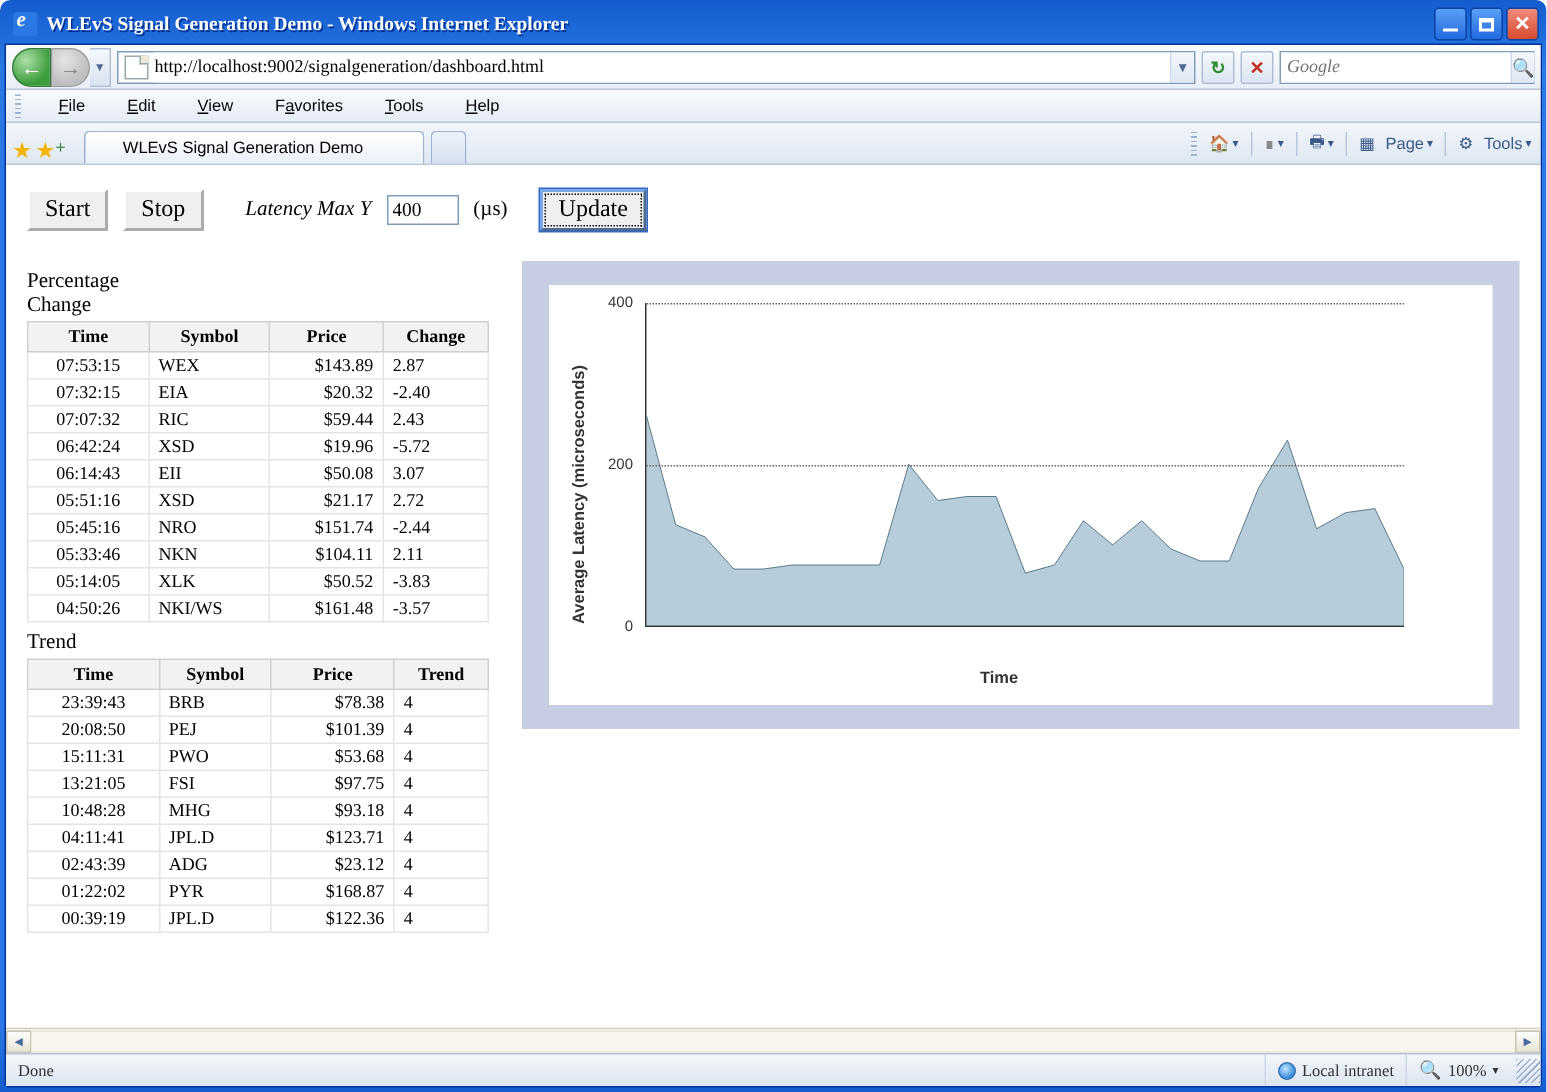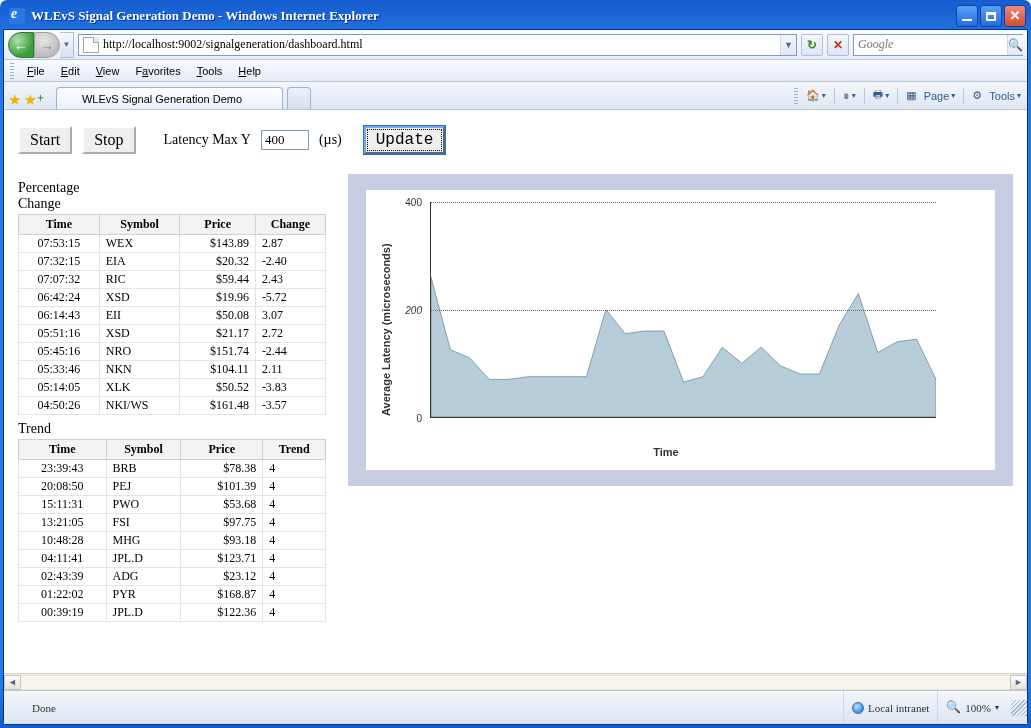--- a/index.html
+++ b/index.html
@@ -44,21 +44,21 @@
   .nav-icon { width:22px; height:22px; border:1px solid #b0bed5; border-radius:2px;
     display:flex; align-items:center; justify-content:center; background:linear-gradient(#f5f8fc,#dbe5f2); font-size:12px; }
   .nav-icon.green { color:#2e8b2e; font-weight:bold; }
   .nav-icon.red { color:#c03020; font-weight:bold; }
   .searchbox { width:170px; display:flex; align-items:center; height:22px; background:#fff; border:1px solid #7f9db9; }
   .searchbox input { flex:1 1 auto; border:none; height:100%; font:italic 12px Tahoma; color:#6d28d9; padding:0 4px; outline:none; }
   .searchbox .mag { width:22px; height:100%; display:flex; align-items:center; justify-content:center;
     border-left:1px solid #cdd8ea; background:linear-gradient(#f4f7fc,#dfe7f3); color:#4a72b8; font-size:12px; }
 
   
-  .menubar { height:22px; display:flex; align-items:center; gap:2px; padding:0 6px;
+  .menubar { height:22px; display:flex; align-items:center; gap:14px; padding:0 6px;
     background:linear-gradient(#f8fafd,#e5ecf6); border-bottom:1px solid #b9c7de; font-size:11px; }
   .menubar .grip { width:4px; height:16px; background:repeating-linear-gradient(#9fb2cf 0 1px, transparent 1px 3px); margin-right:4px; }
   .menubar span { padding:2px 7px; }
   .menubar span u { text-decoration:underline; }
 
   
   .tabbar { height:28px; display:flex; align-items:flex-end; padding:2px 4px 0;
     background:linear-gradient(#f3f6fb,#dee7f2); border-bottom:1px solid #b9c7de; gap:4px; position:relative; }
   .fav-icons { display:flex; gap:2px; align-items:center; margin-right:6px; }
   .fav-star { color:#f5b301; font-size:15px; }
@@ -73,22 +73,22 @@
   .tt-btn { display:flex; align-items:center; gap:2px; padding:1px 2px; }
   .tt-btn .dd { font-size:8px; }
   .sep { width:1px; height:16px; background:#b9c7de; }
 
   
   .page { flex:1 1 auto; background:#fff; overflow:hidden; position:relative; }
   .page-inner { padding:16px 14px 10px 14px; height:100%; overflow:hidden; font-family:'Times New Roman',serif; font-size:14px; }
   .controls { display:flex; align-items:center; gap:10px; margin-bottom:10px; }
   .btn3d { font:16px 'Times New Roman',serif; padding:3px 10px; background:#efefef;
     border:2px outset #fff; }
-  .btn3d.focus { outline:1px dotted #000; outline-offset:-4px; border-color:#7aa7e8; box-shadow:0 0 0 1px #316ac5;font-family:Liberation Mono, monospace; }
-  .latlabel { margin-left:18px; }
+  .btn3d.focus { outline:1px dotted #000; outline-offset:-4px; border-color:#7aa7e8; box-shadow:0 0 0 1px #316ac5; }
+  .latlabel { margin-left:18px;font-style:italic; }
   .latinput { width:48px; height:20px; font:13px 'Times New Roman'; border:1px solid #7f9db9; padding:0 3px; }
 
   .columns { display:flex; gap:22px; align-items:flex-start;margin-top:20px; }
   .leftcol { width:308px; }
   .section-title { margin:6px 0 2px 0; font-size:14px; }
   table.data { width:100%; border-collapse:collapse; font:12px 'Times New Roman'; }
   table.data th { background:#f2f2f2; border:1px solid #cfcfcf; padding:2px 4px; font-weight:bold; text-align:center; }
   table.data td { border:1px solid #e4e4e4; padding:1px 6px; }
   table.data td.t  { text-align:center; }
   table.data td.s  { text-align:left; }
@@ -111,22 +111,22 @@
 
   
   .hscroll { height:17px; background:#f1efe2; border-top:1px solid #d4d0c8;
     display:flex; align-items:center; }
   .hscroll .sbtn { width:17px; height:15px; background:linear-gradient(#fdfdfb,#e7e4d6);
     border:1px solid #c8c4b4; display:flex; align-items:center; justify-content:center;
     font-size:9px; color:#4a6a9c; }
   .hscroll .track { flex:1 1 auto; height:15px; background:#f7f5ec; border-top:1px solid #e7e4d6; border-bottom:1px solid #e7e4d6; }
 
   
-  .statusbar { height:34px; background:linear-gradient(#f3f6fb,#dce5f1);
-    border-top:1px solid #b9c7de; display:flex; align-items:center; font:11px Tahoma; color:#333;padding-left:20px; }
+  .statusbar { height:22px; background:linear-gradient(#f3f6fb,#dce5f1);
+    border-top:1px solid #b9c7de; display:flex; align-items:center; font:11px Tahoma; color:#333; }
   .statusbar .cell { padding:0 8px; border-left:1px solid #cfd8e7; height:100%; display:flex; align-items:center; gap:4px; }
   .statusbar .cell:first-child { border-left:none; flex:1 1 auto; }
   .zone-icon { width:12px; height:12px; background:radial-gradient(circle at 40% 35%,#bfe6ff,#3a8dde 70%); border-radius:50%; border:1px solid #2f6fb3; }
   .zoom-icon { font-size:12px; color:#4a6a9c; }
   .grip-corner { width:16px; height:16px; background:
      repeating-linear-gradient(135deg,#9fb2cf 0 1px, transparent 1px 3px); margin-left:4px; }
 </style>
 </head>
 <body>
 
@@ -368,21 +368,21 @@
           </div>
 
           <div class="chartwrap">
             <div class="chartcard">
               <div class="chart">
                 <div class="ylabel">Average Latency (microseconds)</div>
                 <div>
                   <div class="plot">
                     <div class="yaxis" id="yaxis">
                         <div class="ytick" style="top: calc(100%);">0</div>
-                        <div class="ytick" style="top: calc(50%); font-style: italic;">200</div>
+                        <div class="ytick" style="top: calc(50%);">200</div>
                         <div class="ytick" style="top: calc(0%);">400</div>
                       </div>
                     <div class="grid" id="grid">
                       <svg id="area" preserveAspectRatio="none" viewBox="0 0 100 100">
                           <path d="M0,100 L0.00,35.00 L3.85,68.75 L7.69,72.50 L11.54,82.50 L15.38,82.50 L19.23,81.25 L23.08,81.25 L26.92,81.25 L30.77,81.25 L34.62,50.00 L38.46,61.25 L42.31,60.00 L46.15,60.00 L50.00,83.75 L53.85,81.25 L57.69,67.50 L61.54,75.00 L65.38,67.50 L69.23,76.25 L73.08,80.00 L76.92,80.00 L80.77,57.50 L84.62,42.50 L88.46,70.00 L92.31,65.00 L96.15,63.75 L100.00,82.50 L100,100 Z" fill="#b7cdd9" stroke="#4d6e80" stroke-width="0.6" vector-effect="non-scaling-stroke"></path>
                         </svg>
                     <div class="hline" style="top: 50%;"></div>
                         <div class="hline" style="top: 0%;"></div>
                       </div>
                   </div>

